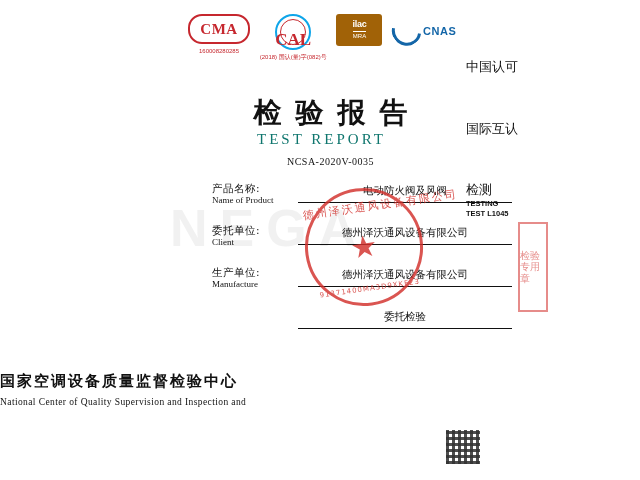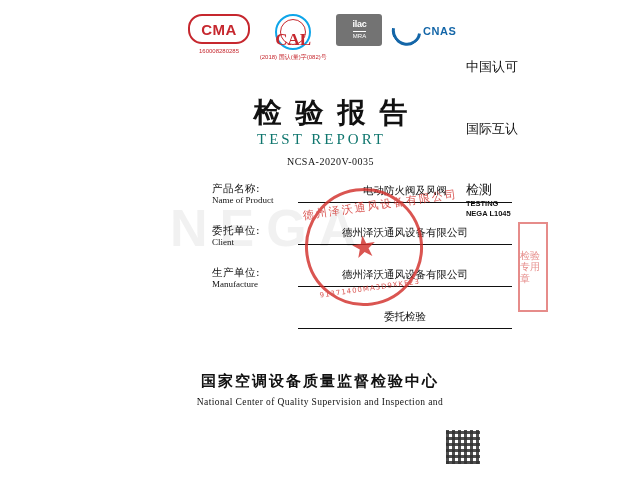--- a/index.html
+++ b/index.html
@@ -47,21 +47,21 @@
     height: 30px;
     border: 2px solid #c6272e;
     border-radius: 14px 14px 14px 14px;
     position: relative;
     display: flex;
     align-items: center;
     justify-content: center;
     box-sizing: border-box;
   }
   .cma-mark span {
-    font-family: Liberation Sans, sans-serif;
+    font-family: Liberation Serif, serif;
     font-weight: bold;
     font-size: 15px;
     color: #c6272e;
     letter-spacing: 0.5px;
     line-height: 1;
     text-align: center;
   }
   .cma-code {
     font-family: "Liberation Sans", sans-serif;
     font-size: 6px;
@@ -102,21 +102,21 @@
     font-family: "Liberation Sans", sans-serif;
     font-size: 6px;
     color: #c6272e;
     margin-top: 3px;
   }
 
   
   .ilac-mark {
     width: 46px;
     height: 32px;
-    background: #737373;
+    background: #a16207;
     border-radius: 3px;
     display: flex;
     flex-direction: column;
     align-items: center;
     justify-content: center;
     color: #fff;
     box-sizing: border-box;
   }
   .ilac-top {
     font-family: "Liberation Sans", sans-serif;
@@ -334,21 +334,20 @@
     line-height: 1.15;
     pointer-events: none;
     margin-left: 18px;
   }
 
   
   .footer {
     position: absolute;
     top: 372px;
     left: 0; right: 0;
-    text-align: center;
   }
   .footer-cn {
     font-family: "DejaVu Sans", sans-serif;
     font-size: 15px;
     font-weight: bold;
     letter-spacing: 2px;
     color: #111;
   }
   .footer-en1, .footer-en2 {
     font-family: "Liberation Serif", serif;
@@ -406,21 +405,21 @@
         <div class="cnas-swoosh"></div>
         <div class="cnas-text">CNAS</div>
       </div>
     </div>
 
     <div class="accred-text">
       <div class="zh">中国认可</div>
       <div class="zh">国际互认</div>
       <div class="zh">检测</div>
       <div>TESTING</div>
-      <div>NEGA L1045</div>
+      <div>TEST L1045</div>
     </div>
 
   </div>
 
   <div class="title-cn">检验报告</div>
   <div class="title-en">TEST REPORT</div>
   <div class="report-no">NCSA-2020V-0035</div>
 
   <div class="watermark">NEGA</div>
 

